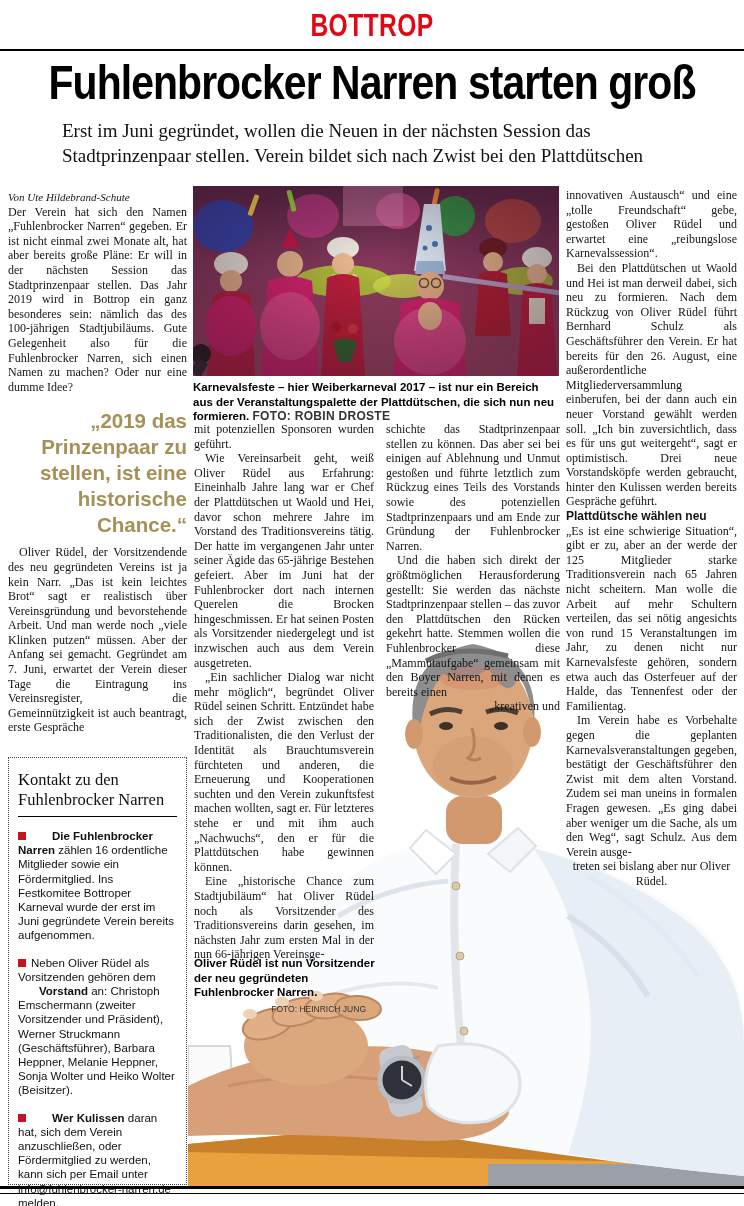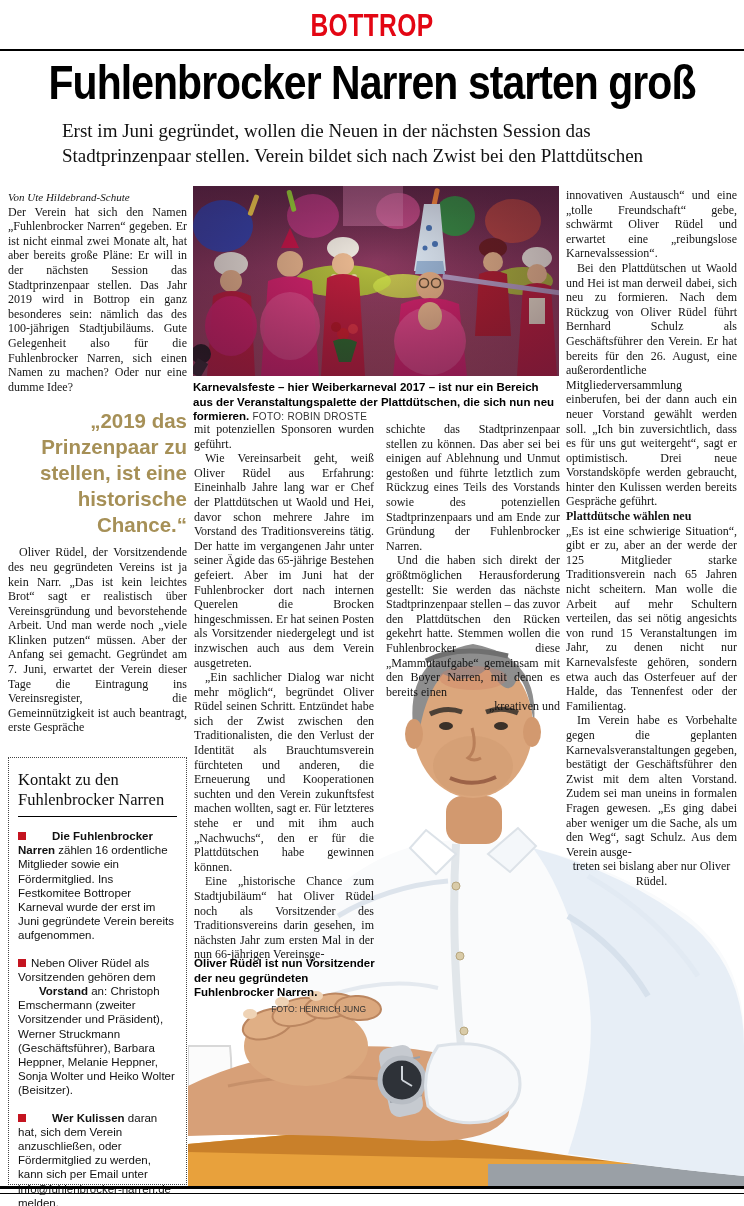--- a/index.html
+++ b/index.html
@@ -54,24 +54,24 @@
   .infobox-title{font-family:"Liberation Serif",serif;font-size:16.5px;line-height:20px;margin:0 0 6px 0;}
   .infobox-title-rule{border-top:1.5px solid #000;margin-bottom:12px;}
   .box-item{margin:0 0 13px 0;}
   .box-item b{font-weight:bold;margin-left:21px;}
   .bullet{display:inline-block;width:8px;height:8px;background:#c41420;margin-right:5px;}
   
   .caption{
     position:absolute;font-family:"Liberation Sans",sans-serif;font-weight:bold;
     font-size:11.5px;line-height:14.5px;text-align:left;color:#000;
   }
-  .credit{font-weight:normal;font-size:10px;letter-spacing:.3px;color:#333;}
+  .credit{font-weight:bold;font-size:12px;letter-spacing:.3px;color:#333;}
   .credit-line{display:block;text-align:right;padding-right:14px;font-weight:normal;font-size:8.5px;color:#333;margin-top:2px;}
   .subhead{
-    font-family:Liberation Serif, serif;font-weight:bold;font-size:12px;
+    font-family:Liberation Sans, sans-serif;font-weight:bold;font-size:12px;
     text-align:left;margin:8px 0 2px 0;
   }
   .tail-right{text-align:right;}
   .tail-center{text-align:center;}
   
   .photo{position:absolute;overflow:hidden;}
   
   .bottom-rule-thick{position:absolute;left:0;top:1186px;width:744px;border-top:3px solid #000;}
   .bottom-rule-thin{position:absolute;left:0;top:1193px;width:744px;border-top:1px solid #000;}
 </style>
@@ -268,21 +268,21 @@
     <span class="credit-line">FOTO: HEINRICH JUNG</span>
   </div>
 
   <div class="col" style="left:386px;top:422px;width:174px;">
     <p>schichte das Stadtprinzenpaar stellen zu können. Das aber sei bei einigen auf Ablehnung und Unmut gestoßen und führte letztlich zum Rückzug eines Teils des Vorstands sowie des potenziellen Stadtprinzenpaars und am Ende zur Gründung der Fuhlenbrocker Narren.</p>
     <p class="indent">Und die haben sich direkt der größtmöglichen Herausforderung gestellt: Sie werden das nächste Stadtprinzenpaar stellen – das zuvor den Plattdütschen den Rücken gekehrt hatte. Stemmen wollen die Fuhlenbrocker diese „Mammutaufgabe“ gemeinsam mit den Boyer Narren, mit denen es bereits einen</p>
     <p class="tail-right">„kreativen und</p>
   </div>
 
   <div class="col" style="left:566px;top:188px;width:171px;">
-    <p>innovativen Austausch“ und eine „tolle Freundschaft“ gebe, schwärmt Oliver Rüdel und erwartet eine „reibungslose Karnevalssession“.</p>
+    <p>innovativen Austausch“ und eine „tolle Freundschaft“ gebe, gestoßen Oliver Rüdel und erwartet eine „reibungslose Karnevalssession“.</p>
     <p class="indent">Bei den Plattdütschen ut Waold und Hei ist man derweil dabei, sich neu zu formieren. Nach dem Rückzug von Oliver Rüdel führt Bernhard Schulz als Geschäftsführer den Verein. Er hat bereits für den 26. August, eine außerordentliche Mitgliederversammlung einberufen, bei der dann auch ein neuer Vorstand gewählt werden soll. „Ich bin zuversichtlich, dass es für uns gut weitergeht“, sagt er optimistisch. Drei neue Vorstandsköpfe werden gebraucht, hinter den Kulissen werden bereits Gespräche geführt.</p>
     <p class="subhead">Plattdütsche wählen neu</p>
     <p>„Es ist eine schwierige Situation“, gibt er zu, aber an der werde der 125 Mitglieder starke Traditionsverein nach 65 Jahren nicht scheitern. Man wolle die Arbeit auf mehr Schultern verteilen, das sei nötig angesichts von rund 15 Veranstaltungen im Jahr, zu denen nicht nur Karnevalsfeste gehören, sondern etwa auch das Osterfeuer auf der Halde, das Tennenfest oder der Familientag.</p>
     <p class="indent">Im Verein habe es Vorbehalte gegen die geplanten Karnevalsveranstaltungen gegeben, bestätigt der Geschäftsführer den Zwist mit dem alten Vorstand. Zudem sei man uneins in formalen Fragen gewesen. „Es ging dabei aber weniger um die Sache, als um den Weg“, sagt Schulz. Aus dem Verein ausge-</p>
     <p class="tail-center">treten sei bislang aber nur Oliver Rüdel.</p>
   </div>
 
   <div class="bottom-rule-thick"></div>
   <div class="bottom-rule-thin"></div>
 </div>

